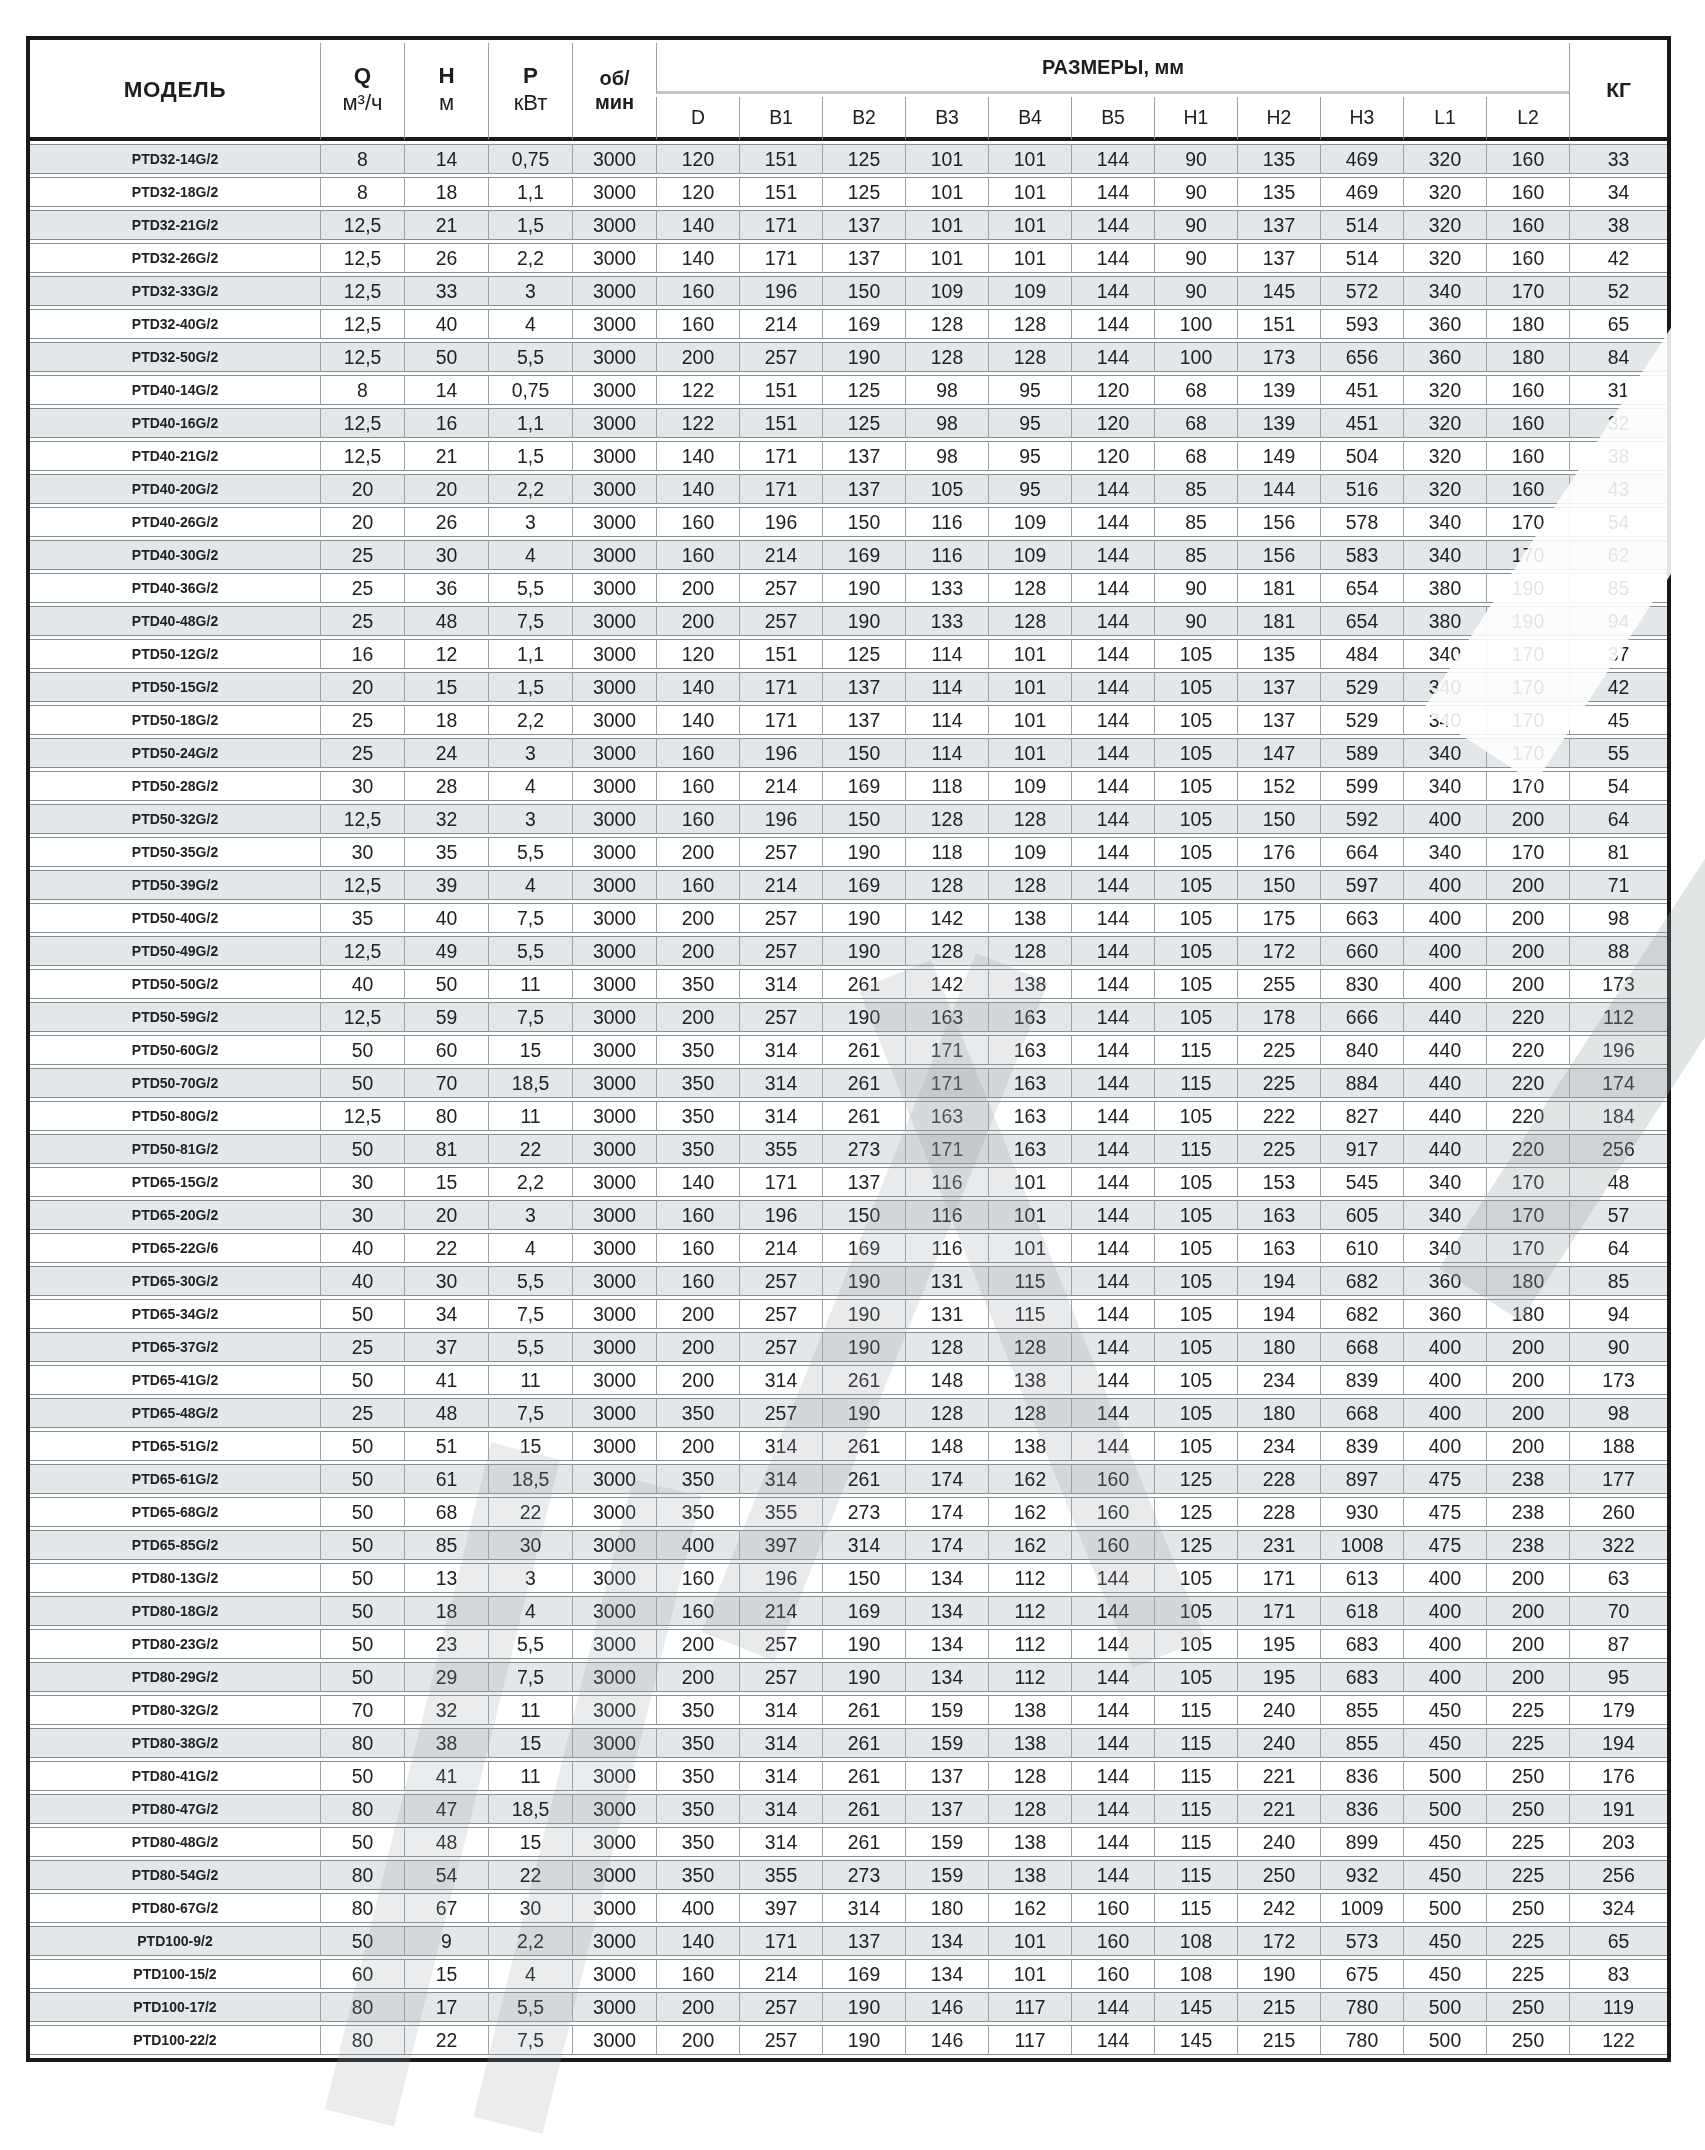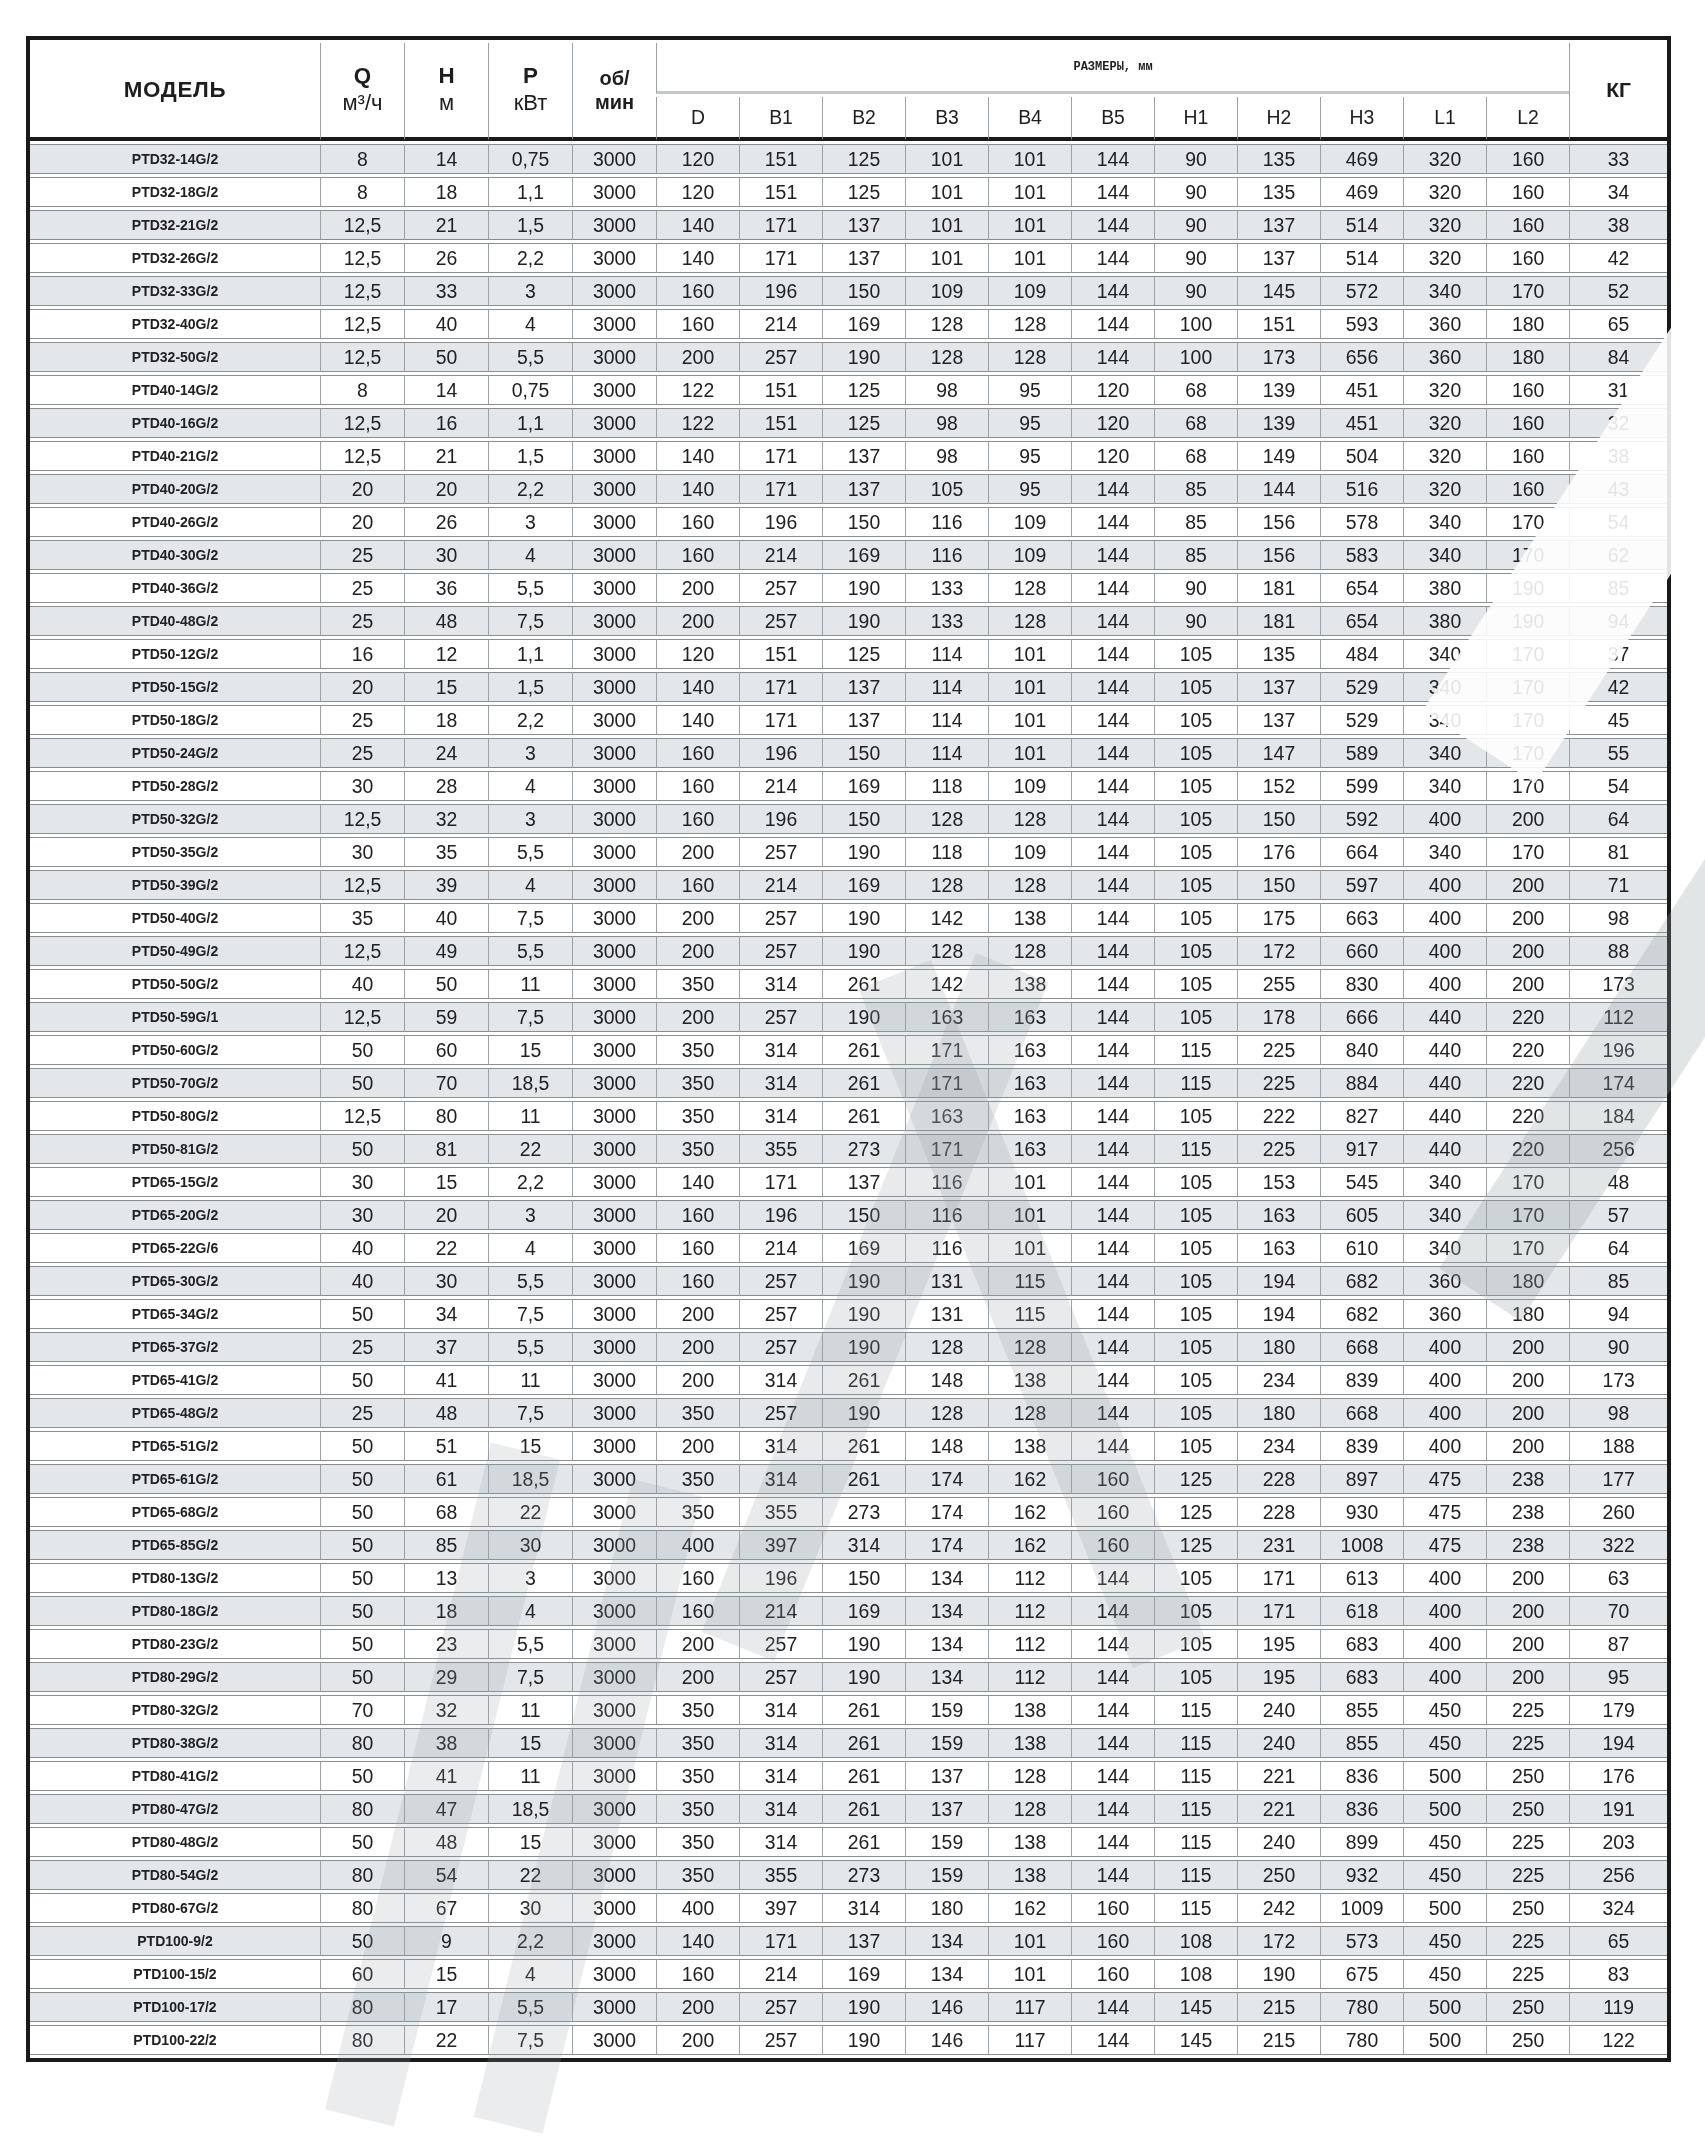--- a/index.html
+++ b/index.html
@@ -23,21 +23,21 @@
     border-bottom:4.5px solid #191919;
     background:#ffffff;
   }
   thead tr:first-child th:first-child{border-left:none;}
   th.model-h{font-size:22.4px;letter-spacing:0.7px;}
   th.small-h{height:84px;}
   th.kg-h{font-size:21px;}
   .sym{font-size:22.4px;font-weight:bold;line-height:1.2;}
   .unit{font-size:22px;font-weight:normal;line-height:1.2;}
   .rpm .sym{font-size:20px;}
-  th.dims-h{height:48px;font-size:12px;border-bottom:3px solid #c3c7ca;font-family:Liberation Mono, monospace;}
+  th.dims-h{height:48px;font-size:20px;border-bottom:3px solid #c3c7ca;}
   tr.dim-row th{height:40px;font-size:19.4px;font-weight:normal;}
   tbody td{
     height:28px;font-size:19.4px;color:#202124;
     border-top:0.7px solid #878e94;border-bottom:0.7px solid #878e94;
     border-left:0.7px solid #9aa1a7;background:#ffffff;
   }
   tbody td:first-child{border-left:none;font-weight:bold;font-size:14px;}
   tbody tr.stripe td{background:#e3e7ea;}
   .wm{position:absolute;z-index:3;pointer-events:none;}
   .wm-gray{background:rgba(152,160,166,0.28);}
@@ -593,21 +593,21 @@
           <td>138</td>
           <td>144</td>
           <td>105</td>
           <td>255</td>
           <td>830</td>
           <td>400</td>
           <td>200</td>
           <td>173</td>
         </tr>
         <tr class="stripe">
-          <td>PTD50-59G/1</td>
+          <td>PTD50-59G/2</td>
           <td>12,5</td>
           <td>59</td>
           <td>7,5</td>
           <td>3000</td>
           <td>200</td>
           <td>257</td>
           <td>190</td>
           <td>163</td>
           <td>163</td>
           <td>144</td>

